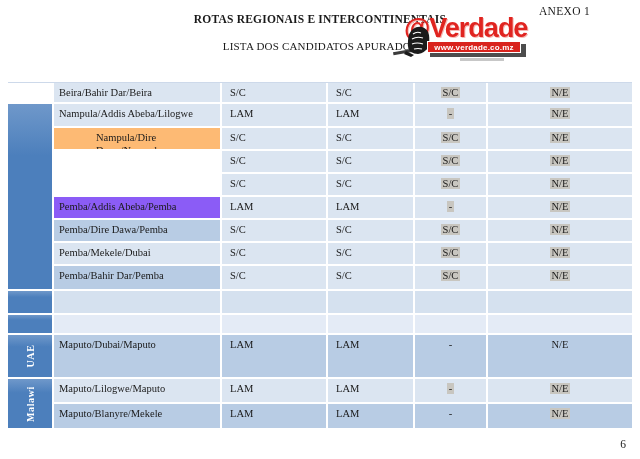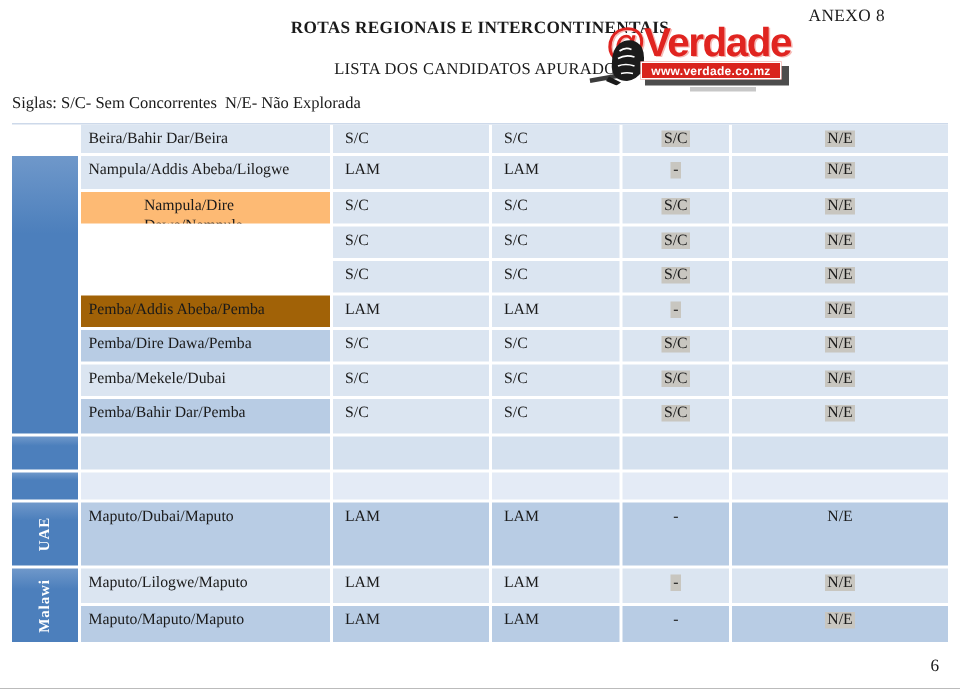--- a/index.html
+++ b/index.html
@@ -48,24 +48,23 @@
     position:absolute;left:50%;top:50%;transform:translate(-50%,-50%) rotate(-90deg);
     color:#ffffff;font-weight:bold;font-size:10px;letter-spacing:.6px;white-space:nowrap;
   }
   .hl{background:#c8c6c0;padding:0 2px;}
 </style>
 </head>
 <body>
 
 <div class="page">
 
-  <div class="anexo">ANEXO 8</div>
+  <div class="anexo">ANEXO 1</div>
   <div class="title">ROTAS REGIONAIS E INTERCONTINENTAIS</div>
   <div class="subtitle">LISTA DOS CANDIDATOS APURADOS</div>
-  <div class="siglas">Siglas: S/C- Sem Concorrentes&nbsp; N/E- Não Explorada</div>
 
   <div class="logo">
     <div class="logo-word">@Verdade</div>
     <div class="logo-arm"></div>
     <svg class="logo-hand" viewBox="0 0 28 36">
       <path d="M7,31 Q3,28 4,20 Q4,12 9,8 Q13,5 18,6 Q24,8 25,14 Q26,21 24,26 Q21,32 14,33 Q10,33 7,31 Z" fill="#1b1b1b"></path>
       <path d="M9,13 q4,-3 8,-1 M8,18 q5,-3 11,-1 M8,23 q5,-2 11,0 M10,28 q4,-1 8,0" stroke="#ffffff" stroke-width="1.1" fill="none"></path>
       <path d="M2,30 L10,34 L7,36 L0,33 Z" fill="#1b1b1b"></path>
     </svg>
     <div class="logo-banner-shadow"></div>
@@ -99,21 +98,21 @@
       <div class="cell val center" style="grid-area: 3 / 5; background: rgb(219, 229, 241);"><span class="hl">S/C</span></div>
       <div class="cell val center" style="grid-area: 3 / 6; background: rgb(219, 229, 241);"><span class="hl">N/E</span></div>
       <div class="cell val left" style="grid-area: 4 / 3; background: rgb(219, 229, 241);"><span>S/C</span></div>
       <div class="cell val left" style="grid-area: 4 / 4; background: rgb(219, 229, 241);"><span>S/C</span></div>
       <div class="cell val center" style="grid-area: 4 / 5; background: rgb(219, 229, 241);"><span class="hl">S/C</span></div>
       <div class="cell val center" style="grid-area: 4 / 6; background: rgb(219, 229, 241);"><span class="hl">N/E</span></div>
       <div class="cell val left" style="grid-area: 5 / 3; background: rgb(219, 229, 241);"><span>S/C</span></div>
       <div class="cell val left" style="grid-area: 5 / 4; background: rgb(219, 229, 241);"><span>S/C</span></div>
       <div class="cell val center" style="grid-area: 5 / 5; background: rgb(219, 229, 241);"><span class="hl">S/C</span></div>
       <div class="cell val center" style="grid-area: 5 / 6; background: rgb(219, 229, 241);"><span class="hl">N/E</span></div>
-      <div class="cell route" style="grid-area: 6 / 2; background: #a16207;">Pemba/Addis Abeba/Pemba</div>
+      <div class="cell route" style="grid-area: 6 / 2; background: #8b5cf6;">Pemba/Addis Abeba/Pemba</div>
       <div class="cell val left" style="grid-area: 6 / 3; background: rgb(219, 229, 241);"><span>LAM</span></div>
       <div class="cell val left" style="grid-area: 6 / 4; background: rgb(219, 229, 241);"><span>LAM</span></div>
       <div class="cell val center" style="grid-area: 6 / 5; background: rgb(219, 229, 241);"><span class="hl">-</span></div>
       <div class="cell val center" style="grid-area: 6 / 6; background: rgb(219, 229, 241);"><span class="hl">N/E</span></div>
       <div class="cell route" style="grid-area: 7 / 2; background: rgb(184, 204, 228);">Pemba/Dire Dawa/Pemba</div>
       <div class="cell val left" style="grid-area: 7 / 3; background: rgb(219, 229, 241);"><span>S/C</span></div>
       <div class="cell val left" style="grid-area: 7 / 4; background: rgb(219, 229, 241);"><span>S/C</span></div>
       <div class="cell val center" style="grid-area: 7 / 5; background: rgb(219, 229, 241);"><span class="hl">S/C</span></div>
       <div class="cell val center" style="grid-area: 7 / 6; background: rgb(219, 229, 241);"><span class="hl">N/E</span></div>
       <div class="cell route" style="grid-area: 8 / 2; background: rgb(219, 229, 241);">Pemba/Mekele/Dubai</div>
@@ -139,21 +138,21 @@
       <div class="cell route" style="grid-area: 12 / 2; background: rgb(184, 204, 228);">Maputo/Dubai/Maputo</div>
       <div class="cell val left" style="grid-area: 12 / 3; background: rgb(184, 204, 228);"><span>LAM</span></div>
       <div class="cell val left" style="grid-area: 12 / 4; background: rgb(184, 204, 228);"><span>LAM</span></div>
       <div class="cell val center" style="grid-area: 12 / 5; background: rgb(184, 204, 228);"><span>-</span></div>
       <div class="cell val center" style="grid-area: 12 / 6; background: rgb(184, 204, 228);"><span>N/E</span></div>
       <div class="cell route" style="grid-area: 13 / 2; background: rgb(219, 229, 241);">Maputo/Lilogwe/Maputo</div>
       <div class="cell val left" style="grid-area: 13 / 3; background: rgb(219, 229, 241);"><span>LAM</span></div>
       <div class="cell val left" style="grid-area: 13 / 4; background: rgb(219, 229, 241);"><span>LAM</span></div>
       <div class="cell val center" style="grid-area: 13 / 5; background: rgb(219, 229, 241);"><span class="hl">-</span></div>
       <div class="cell val center" style="grid-area: 13 / 6; background: rgb(219, 229, 241);"><span class="hl">N/E</span></div>
-      <div class="cell route" style="grid-area: 14 / 2; background: rgb(184, 204, 228);">Maputo/Maputo/Maputo</div>
+      <div class="cell route" style="grid-area: 14 / 2; background: rgb(184, 204, 228);">Maputo/Blanyre/Mekele</div>
       <div class="cell val left" style="grid-area: 14 / 3; background: rgb(184, 204, 228);"><span>LAM</span></div>
       <div class="cell val left" style="grid-area: 14 / 4; background: rgb(184, 204, 228);"><span>LAM</span></div>
       <div class="cell val center" style="grid-area: 14 / 5; background: rgb(184, 204, 228);"><span>-</span></div>
       <div class="cell val center" style="grid-area: 14 / 6; background: rgb(184, 204, 228);"><span class="hl">N/E</span></div>
     </div>
 
   <div class="pagenum">6</div>
 </div>
 
 </body></html>

